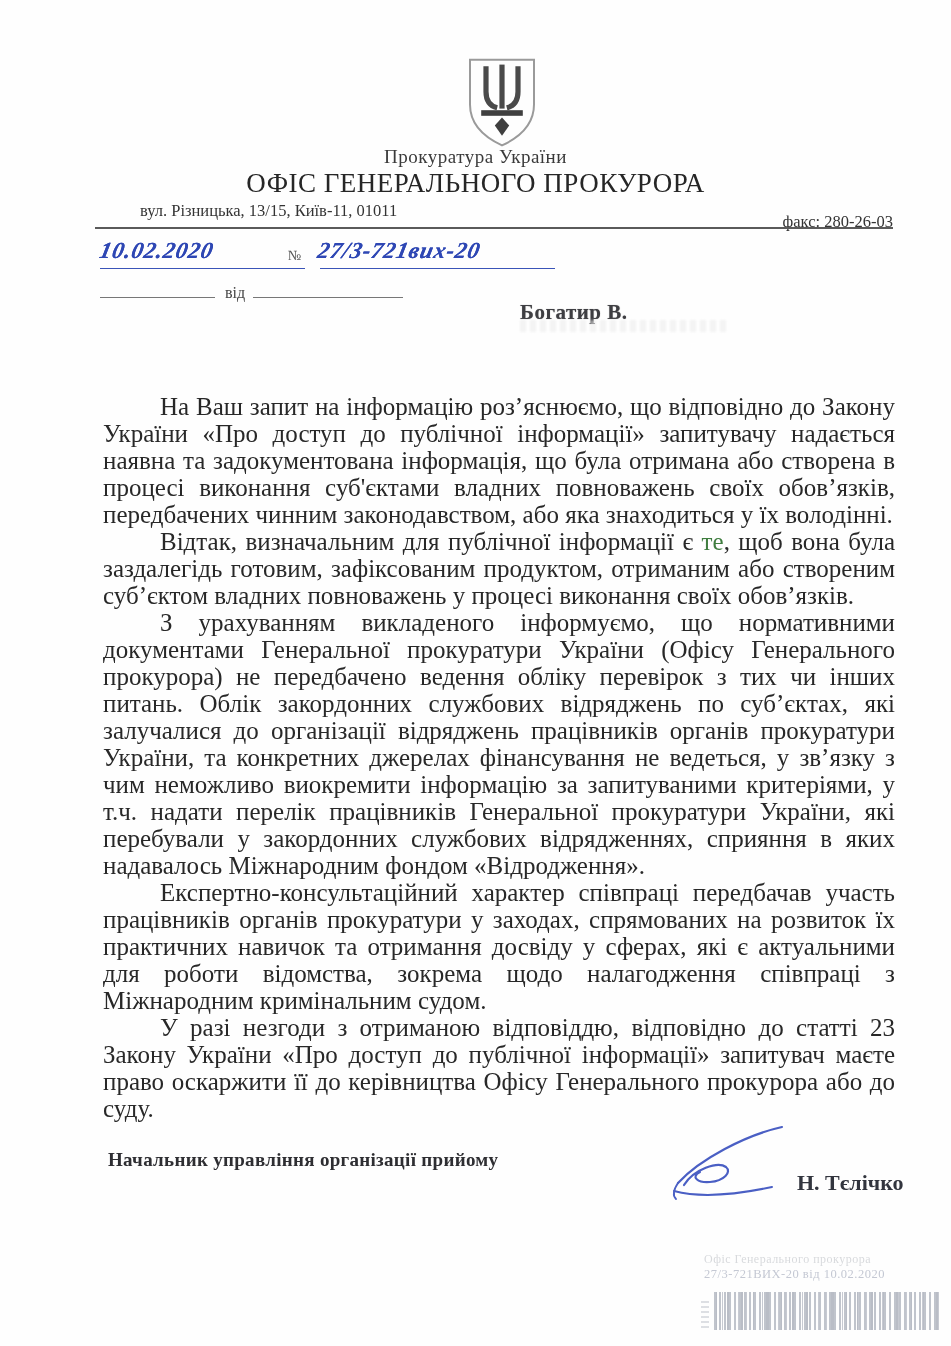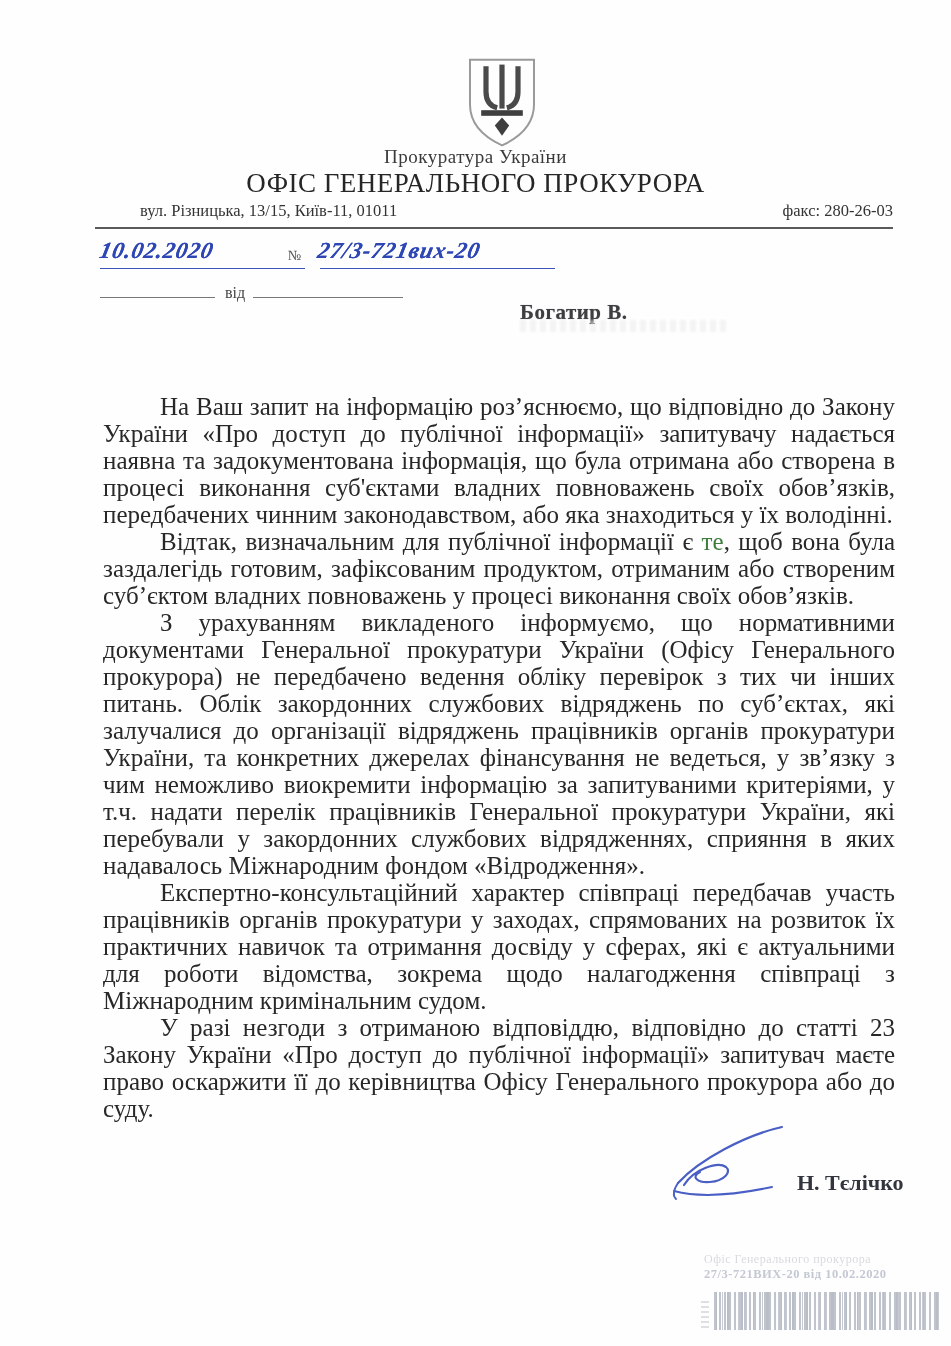--- a/index.html
+++ b/index.html
@@ -18,21 +18,21 @@
   .org-small {
     position:absolute; left:0; right:0; top:146px;
     text-align:center; font-size:19px; color:#3a3a3a; letter-spacing:.5px;
   }
   .org-large {
     position:absolute; left:0; right:0; top:168px;
     text-align:center; font-size:27px; color:#262626; letter-spacing:.5px;
   }
   .addr-row { position:absolute; left:95px; right:58px; top:201px; font-size:16.5px; color:#333; }
   .addr-left  { position:absolute; left:45px; top:0; }
-  .addr-right { position:absolute; right:0; top:0; }
+  .addr-right { position:absolute; right:0; top:11px; }
   .head-rule {
     position:absolute; left:95px; top:227px; width:798px; height:2px;
     background:#5a5a5a;
   }
 
   
   .ref-line1 { position:absolute; left:100px; top:238px; height:34px; }
   .hand {
     display:inline-block;
     font-style:italic; font-weight:bold;
@@ -84,21 +84,21 @@
   }
   .sig-svg { position:absolute; left:660px; top:1125px; width:140px; height:85px; }
   .sig-name {
     position:absolute; left:797px; top:1170px;
     font-size:22px; font-weight:bold; color:#32353e;
   }
 
   
   .stamp { position:absolute; right:12px; top:1252px; width:235px; text-align:left; }
   .stamp-l1 { font-size:12px; color:#d8dadd; letter-spacing:.5px; }
-  .stamp-l2 { font-size:12.5px; color:#c4c8d3; letter-spacing:.5px;font-weight:bold; }
+  .stamp-l2 { font-size:12.5px; color:#c4c8d3; letter-spacing:.5px; }
   .barcode {
     position:absolute; right:12px; top:1292px; width:225px; height:38px;
     background:
       repeating-linear-gradient(90deg,#b6bac4 0 2px,transparent 2px 5px),
       repeating-linear-gradient(90deg,#bec2cb 0 1px,transparent 1px 8px),
       repeating-linear-gradient(90deg,#aeb2bd 0 3px,transparent 3px 13px);
     opacity:.85;
   }
   .barcode-sidemark {
     position:absolute; right:242px; top:1298px; width:8px; height:30px;
@@ -148,20 +148,21 @@
 
   <div class="body-text">
     <p class="para">На Ваш запит на інформацію роз’яснюємо, що відповідно до Закону України «Про доступ до публічної інформації» запитувачу надається наявна та задокументована інформація, що була отримана або створена в процесі виконання суб'єктами владних повноважень своїх обов’язків, передбачених чинним законодавством, або яка знаходиться у їх володінні.</p>
     <p class="para"><span>Відтак, визначальним для публічної інформації є </span><span class="green-word">те</span><span>, щоб вона була заздалегідь готовим, зафіксованим продуктом, отриманим або створеним суб’єктом владних повноважень у процесі виконання своїх обов’язків.</span></p>
     <p class="para">З урахуванням викладеного інформуємо, що нормативними документами Генеральної прокуратури України (Офісу Генерального прокурора) не передбачено ведення обліку перевірок з тих чи інших питань. Облік закордонних службових відряджень по суб’єктах, які залучалися до організації відряджень працівників органів прокуратури України, та конкретних джерелах фінансування не ведеться, у зв’язку з чим неможливо виокремити інформацію за запитуваними критеріями, у т.ч. надати перелік працівників Генеральної прокуратури України, які перебували у закордонних службових відрядженнях, сприяння в яких надавалось Міжнародним фондом «Відродження».</p>
     <p class="para">Експертно-консультаційний характер співпраці передбачав участь працівників органів прокуратури у заходах, спрямованих на розвиток їх практичних навичок та отримання досвіду у сферах, які є актуальними для роботи відомства, зокрема щодо налагодження співпраці з Міжнародним кримінальним судом.</p>
     <p class="para">У разі незгоди з отриманою відповіддю, відповідно до статті 23 Закону України «Про доступ до публічної інформації» запитувач  маєте право оскаржити її до керівництва Офісу Генерального прокурора або до суду.</p>
   </div>
 
   <div class="sig-title">
+    <div>Начальник управління організації прийому</div>
   </div>
 
   <svg class="sig-svg" viewBox="0 0 140 85" aria-hidden="true">
     <path d="M18,58 C40,34 86,10 122,2" fill="none" stroke="#4a5fc4" stroke-width="2.2" stroke-linecap="round"></path>
     <path d="M24,60 C34,44 58,36 66,42 C72,47 64,56 50,57 C38,58 30,52 40,47" fill="none" stroke="#4a5fc4" stroke-width="2.2" stroke-linecap="round"></path>
     <path d="M14,66 C44,74 84,68 112,62" fill="none" stroke="#4a5fc4" stroke-width="2" stroke-linecap="round"></path>
     <path d="M18,58 C14,64 12,70 16,74" fill="none" stroke="#4a5fc4" stroke-width="1.8" stroke-linecap="round"></path>
   </svg>
 
   <div class="sig-name">Н. Тєлічко</div>

